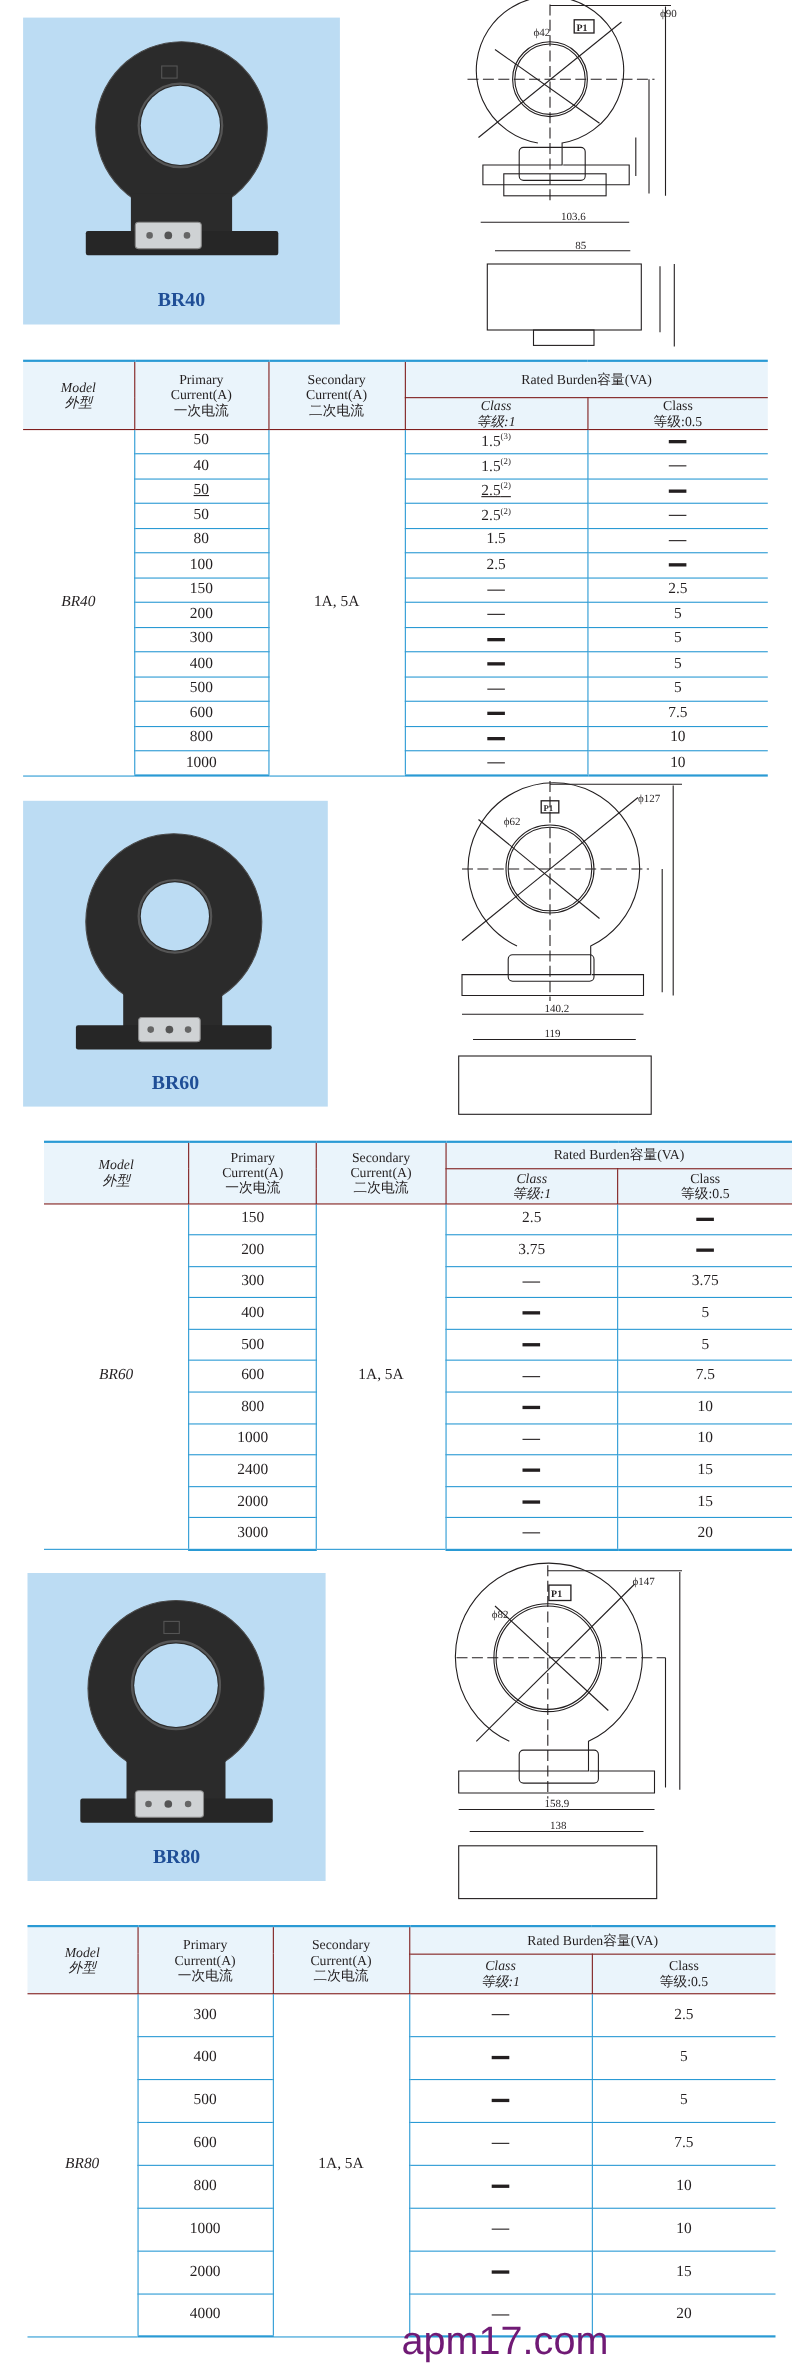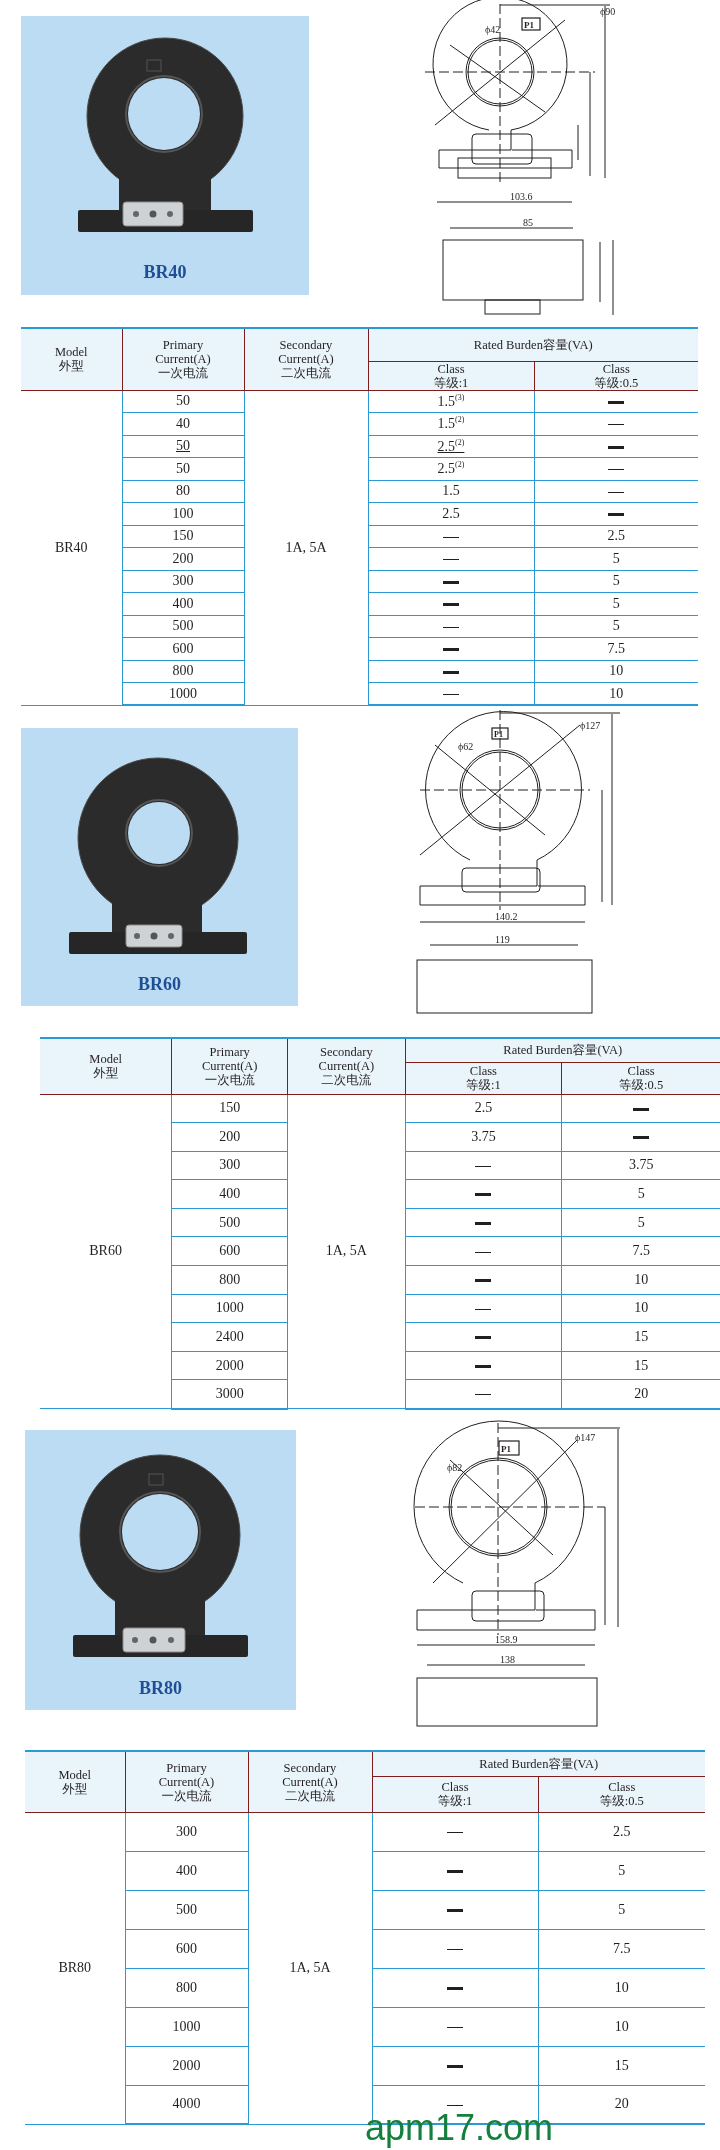--- a/index.html
+++ b/index.html
@@ -11,28 +11,28 @@
   .photo svg { position: absolute; }
   .drawing { position: absolute; }
   .drawing svg text { font-family: "Liberation Serif", serif; fill: #231f20; }
   table.spec { position: absolute; border-collapse: collapse; table-layout: fixed;
          font-family: "Liberation Serif", serif; font-size: 14px; color: #231f20; }
   table.spec th { background: #eaf4fb; font-weight: normal; font-size: 12.5px; line-height: 14px;
          border: 1px solid #7f1d1d; text-align: center; vertical-align: middle; padding: 0; }
   table.spec td { border: 1px solid #2a9ad4; text-align: center; vertical-align: middle; padding: 0; }
   table.spec tr:first-child th { border-top: 2px solid #2a9ad4; }
   table.spec tr:last-child td { border-bottom: 2px solid #2a9ad4; }
-  table.spec th:first-child, table.spec td.model { border-left: none; }
+  table.spec th:first-child, table.spec td.model { border-left: none; font-style: italic; }
   table.spec th:last-child, table.spec td:last-child { border-right: none; }
   table.spec td.model, table.spec td.sec { border-top: none; }
   .dash-bold { display: inline-block; width: 16px; height: 3px; background: #231f20; vertical-align: middle; }
   .dash-thin { display: inline-block; width: 16px; height: 1px; background: #231f20; vertical-align: middle; }
   sup { font-size: 8px; vertical-align: 6px; }
   .watermark { position: absolute; left: 365px; top: 2108px; font-family: "Liberation Sans", "DejaVu Sans", sans-serif;
-         font-size: 36px; color: #15803d; letter-spacing: 0px; line-height: 40px; }
+         font-size: 36px; color: #701a75; letter-spacing: 0px; line-height: 40px; }
 </style>
 </head>
 <body>
 
 <div class="photo" style="left:21px;top:16px;width:288px;height:279px;">
   <svg width="288" height="279" viewBox="0 0 288 279" style="left:0;top:0;">
     <circle cx="144" cy="100" r="78" fill="#2b2b2b"></circle>
     <circle cx="144" cy="100" r="78" fill="none" stroke="#4a4a4a" stroke-width="1"></circle>
     <circle cx="143" cy="98" r="36" fill="#bcdcf3"></circle>
     <circle cx="143" cy="98" r="38" fill="none" stroke="#555" stroke-width="2"></circle>

